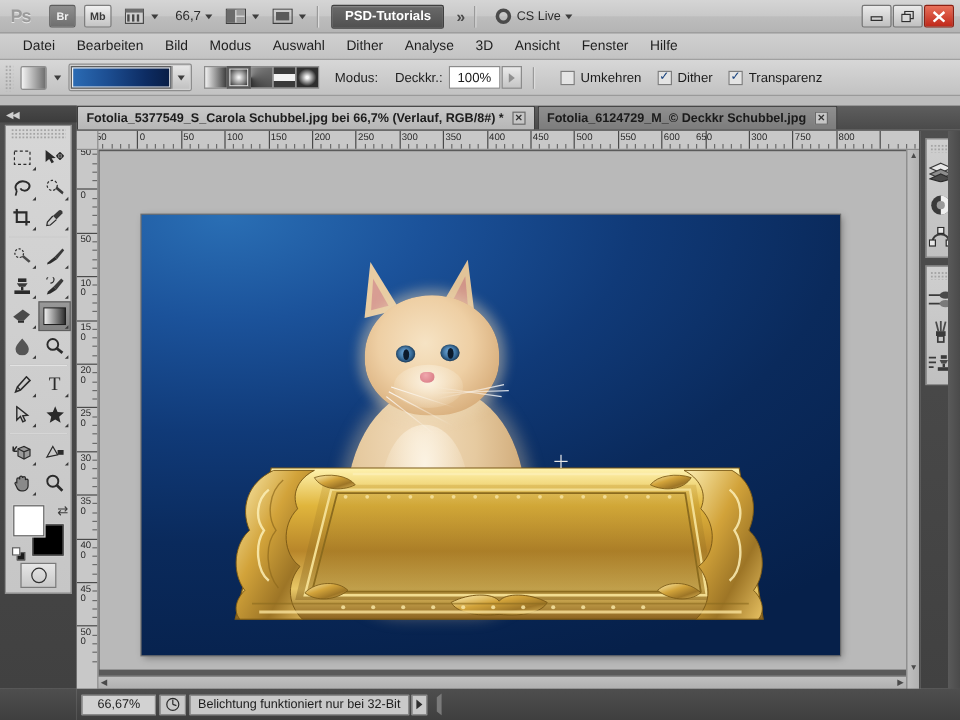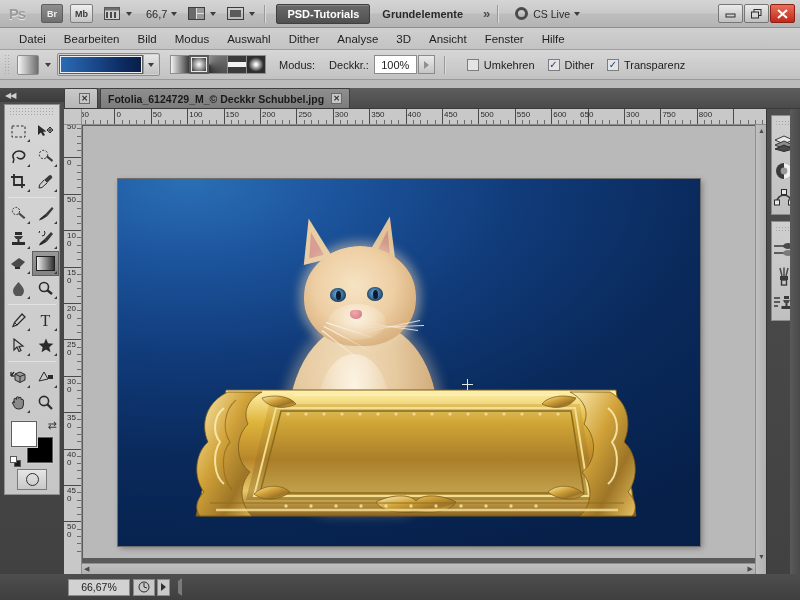--- a/index.html
+++ b/index.html
@@ -367,21 +367,20 @@
     <div class="caret"></div>
     <div class="tb-icon">
       <svg width="17" height="13" viewBox="0 0 17 13">
         <rect x="0.5" y="0.5" width="16" height="12" fill="none" stroke="#3d3d3d"></rect>
         <rect x="3" y="3" width="11" height="7" fill="#5a5a5a"></rect>
       </svg>
     </div>
     <div class="caret"></div>
     <div class="vsep"></div>
     <div class="ws-tab active">PSD-Tutorials</div>
-    <div class="ws-tab">Grundelemente</div>
     <div class="chev">»</div>
     <div class="vsep"></div>
     <div class="cslive">
       <span class="cs-ring"></span>
       <span>CS Live</span>
       <span class="caret"></span>
     </div>
     <div class="wincontrols">
       <div class="wc">
         <svg width="11" height="9" viewBox="0 0 11 9">
@@ -661,20 +660,21 @@
       </div>
 
       <div class="qmask">
         <span class="circ"></span>
       </div>
     </div>
   </div>
 
   <div class="tabbar">
     <div class="doctab">
+      <span>Fotolia_5377549_S_Carola Schubbel.jpg bei 66,7% (Verlauf, RGB/8#) *</span>
       <span class="tab-x">✕</span>
     </div>
     <div class="doctab inactive">
       <span>Fotolia_6124729_M_© Deckkr Schubbel.jpg</span>
       <span class="tab-x">✕</span>
     </div>
   </div>
 
   <div class="canvasarea">
     <div class="ruler-corner"></div>
@@ -1065,20 +1065,21 @@
 
   <div class="statusbar-left-stub"></div>
   <div class="statusbar">
     <div class="st-zoom">66,67%</div>
     <div class="st-icon">
       <svg width="13" height="12" viewBox="0 0 13 12">
         <circle cx="6" cy="6" r="5" fill="none" stroke="#2b2b2b"></circle>
         <path d="M6 6 L6 2 M6 6 L9 7" stroke="#2b2b2b"></path>
       </svg>
     </div>
+    <div class="st-msg">Belichtung funktioniert nur bei 32-Bit</div>
     <div class="st-tri">
       <span class="tri-right"></span>
     </div>
     <div style="margin-left:8px;">
       <span class="tri-left-sm"></span>
     </div>
   </div>
 
 </div>
 

